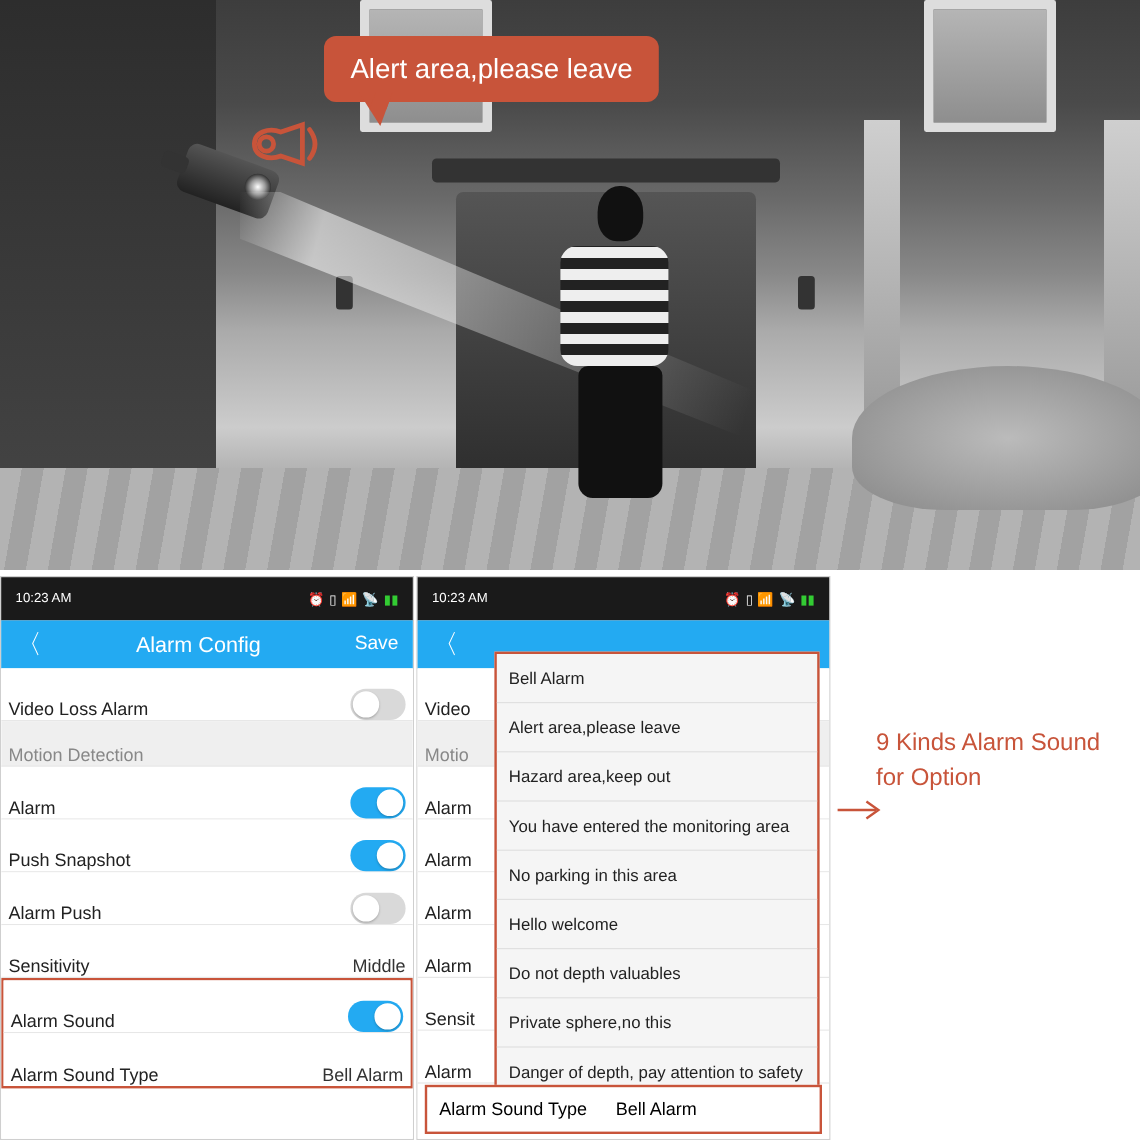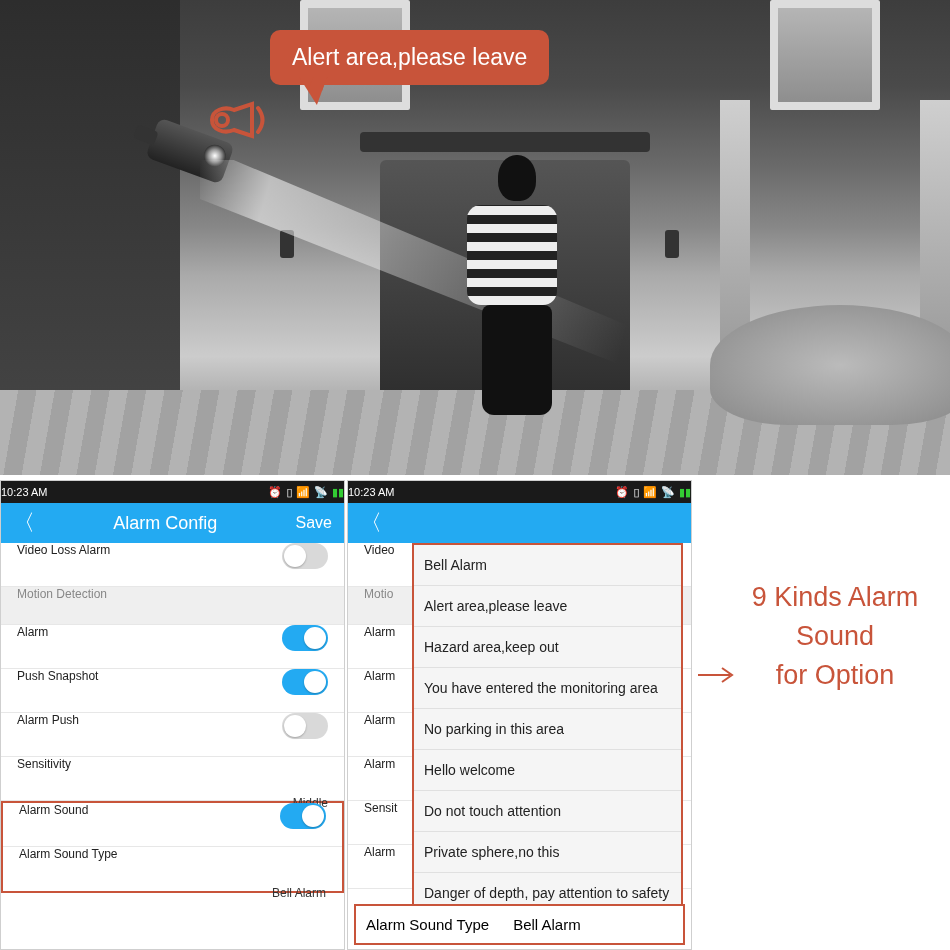--- a/index.html
+++ b/index.html
@@ -103,37 +103,37 @@
 .bottom {
   position:absolute; left:0; top:477px; width:950px; height:473px;
   border-top:3px solid #fff; background:#fff; display:flex;
 }
 .phone {
   width:345px; height:470px; border:1px solid #cfcfcf; background:#fff;
   display:flex; flex-direction:column; position:relative;
   margin-right:2px;
 }
 .statusbar {
-  height:22px; background:#1a1a1a; color:#fff; font-size:11px;
-  display:flex; align-items:center; justify-content:space-between; padding:0 0;
+  height:36px; background:#1a1a1a; color:#fff; font-size:11px;
+  display:flex; align-items:center; justify-content:space-between; padding:0 12px;
 }
 .statusbar .icons { display:flex; gap:4px; align-items:center; }
 .statusbar .icons span { display:inline-block; }
 .navbar {
   height:40px; background:#23aaf2; color:#fff; display:flex;
   align-items:center; justify-content:space-between; padding:0 12px; font-size:18px;
 }
 .navbar .back { font-size:22px; line-height:1; }
 .navbar .title { flex:1; text-align:center; }
 .navbar .save { font-size:16px; }
 .list { flex:1; overflow:hidden; background:#fff;}
 .row {
-  display:flex; align-items:flex-start; justify-content:space-between;
-  padding:0 16px; height:44px; border-bottom:1px solid #e7e7e7;
-  font-size:12px; color:#222; background:#fff;
+  display:flex; align-items:flex-end; justify-content:space-between;
+  padding:0 6px; height:44px; border-bottom:1px solid #e7e7e7;
+  font-size:15px; color:#222; background:#fff;
 }
 .row.section { background:#efefef; color:#888; height:38px;}
 .row .value { color:#333;margin-top:39px; }
 .toggle {
   width:46px; height:26px; border-radius:13px; position:relative;
   background:#d9d9d9;
 }
 .toggle::after{ content:""; position:absolute; top:2px; left:2px; width:22px;height:22px;
   background:#fff; border-radius:50%; box-shadow:0 1px 2px rgba(0,0,0,.25);}
 .toggle.on{ background:#23aaf2;}
@@ -149,22 +149,22 @@
   padding:12px 10px; font-size:14px; color:#222; border-bottom:1px solid #e0e0e0;
 }
 .panel2 .overlay-menu .opt:last-child{border-bottom:none;}
 .panel2 .bottom-selected {
   position:absolute; left:6px; right:6px; bottom:4px;
   border:2px solid #c8543a; padding:10px 10px; font-size:15px;
   display:flex; gap:24px; background:#fff;
 }
 
 .right-caption {
-  position:absolute; left:730px; top:578px; width:210px;
-  color:#c8543a; font-size:27px; text-align:center; line-height:1.45;
+  position:absolute; left:730px; top:605px; width:210px;
+  color:#c8543a; font-size:20px; line-height:1.45;
 }
 .arrow {
   position:absolute; left:696px; top:665px; width:40px; height:20px;
 }
 .arrow svg { width:40px; height:20px; }
 
 </style>
 </head>
 <body>
 
@@ -301,21 +301,21 @@
         </div>
     </div>
 
     <div class="overlay-menu">
       <div class="opt">Bell Alarm</div>
       <div class="opt">Alert area,please leave</div>
       <div class="opt">Hazard area,keep out</div>
       <div class="opt">You have entered the monitoring area</div>
       <div class="opt">No parking in this area</div>
       <div class="opt">Hello welcome</div>
-      <div class="opt">Do not touch attention</div>
+      <div class="opt">Do not depth valuables</div>
       <div class="opt">Private sphere,no this</div>
       <div class="opt">Danger of depth, pay attention to safety</div>
     </div>
 
     <div class="bottom-selected">
       <span>Alarm Sound Type</span>
       <span>Bell Alarm</span>
     </div>
   </div>
 

